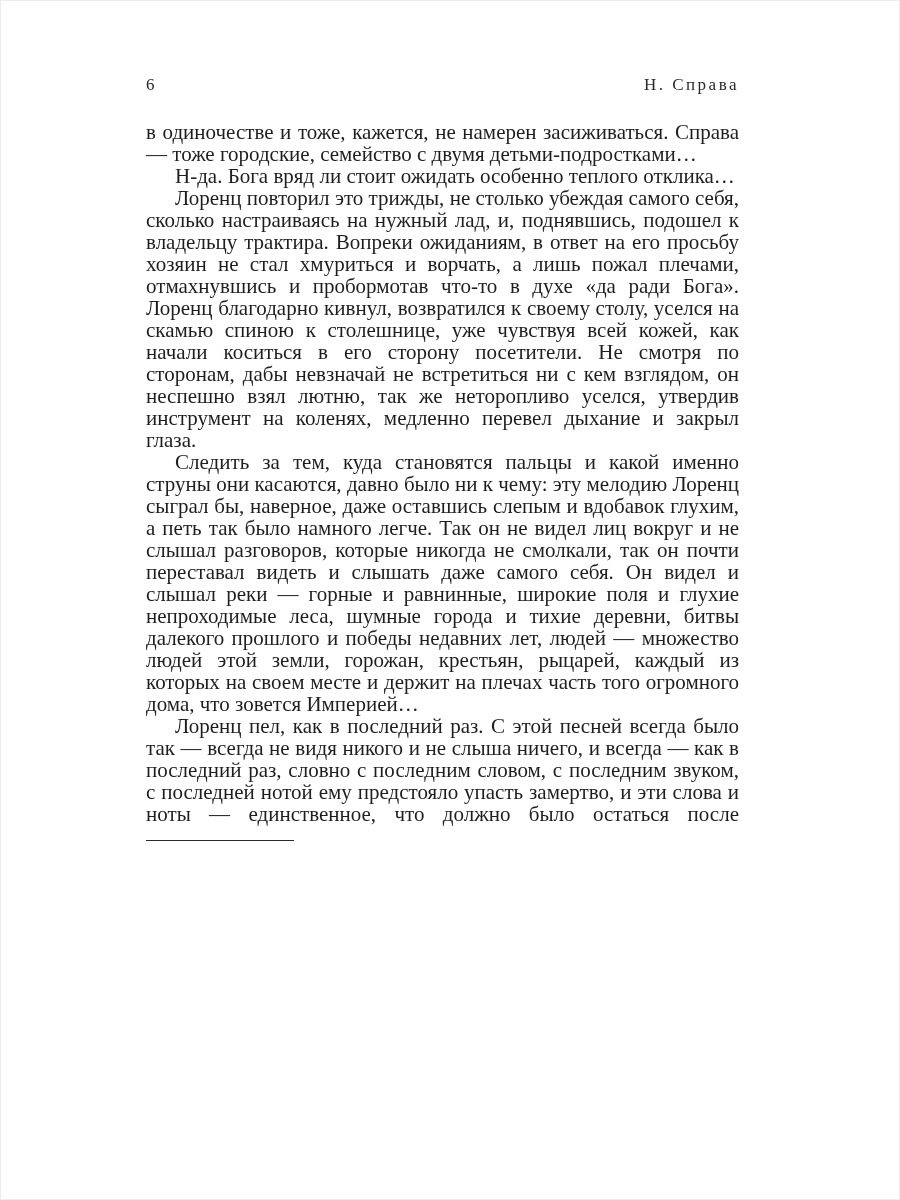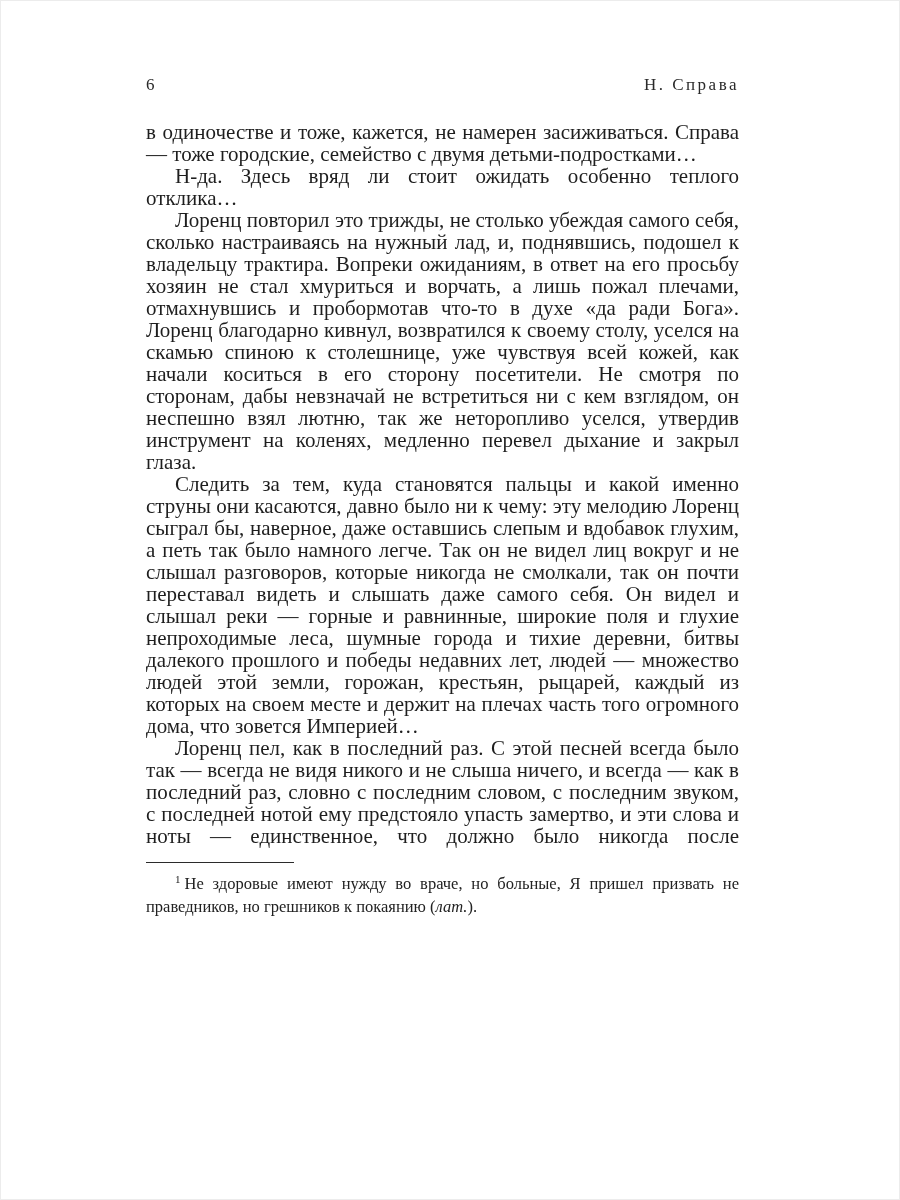--- a/index.html
+++ b/index.html
@@ -79,24 +79,23 @@
 
 <div class="page">
 
   <header class="page-header">
     <span class="page-number">6</span>
     <span class="running-title">Н. Справа</span>
   </header>
 
   <main class="text-block">
     <p class="para no-indent">в одиночестве и тоже, кажется, не намерен засиживаться. Справа — тоже городские, семейство с двумя детьми-подростками…</p>
-    <p class="para">Н-да. Здесь вряд ли стоит ожидать особенно теплого отклика…</p>
+    <p class="para">Н-да. Бога вряд ли стоит ожидать особенно теплого отклика…</p>
     <p class="para">Лоренц повторил это трижды, не столько убеждая самого себя, сколько настраиваясь на нужный лад, и, поднявшись, подошел к владельцу трактира. Вопреки ожиданиям, в ответ на его просьбу хозяин не стал хмуриться и ворчать, а лишь пожал плечами, отмахнувшись и пробормотав что-то в духе «да ради Бога». Лоренц благодарно кивнул, возвратился к своему столу, уселся на скамью спиною к столешнице, уже чувствуя всей кожей, как начали коситься в его сторону посетители. Не смотря по сторонам, дабы невзначай не встретиться ни с кем взглядом, он неспешно взял лютню, так же неторопливо уселся, утвердив инструмент на коленях, медленно перевел дыхание и закрыл глаза.</p>
     <p class="para">Следить за тем, куда становятся пальцы и какой именно струны они касаются, давно было ни к чему: эту мелодию Лоренц сыграл бы, наверное, даже оставшись слепым и вдобавок глухим, а петь так было намного легче. Так он не видел лиц вокруг и не слышал разговоров, которые никогда не смолкали, так он почти переставал видеть и слышать даже самого себя. Он видел и слышал реки — горные и равнинные, широкие поля и глухие непроходимые леса, шумные города и тихие деревни, битвы далекого прошлого и победы недавних лет, людей — множество людей этой земли, горожан, крестьян, рыцарей, каждый из которых на своем месте и держит на плечах часть того огромного дома, что зовется Империей…</p>
-    <p class="para fill-last">Лоренц пел, как в последний раз. С этой песней всегда было так — всегда не видя никого и не слыша ничего, и всегда — как в последний раз, словно с последним словом, с последним звуком, с последней нотой ему предстояло упасть замертво, и эти слова и ноты — единственное, что должно было никогда после</p>
+    <p class="para fill-last">Лоренц пел, как в последний раз. С этой песней всегда было так — всегда не видя никого и не слыша ничего, и всегда — как в последний раз, словно с последним словом, с последним звуком, с последней нотой ему предстояло упасть замертво, и эти слова и ноты — единственное, что должно было остаться после</p>
   </main>
 
   <footer class="footnote-area">
     <div class="footnote-rule"></div>
-    <p class="footnote"><sup>1</sup><span>Не здоровые имеют нужду во враче, но больные, Я пришел призвать не праведников, но грешников к покаянию (</span><em>лат.</em><span>).</span></p>
   </footer>
 
 </div>
 
 </body></html>

